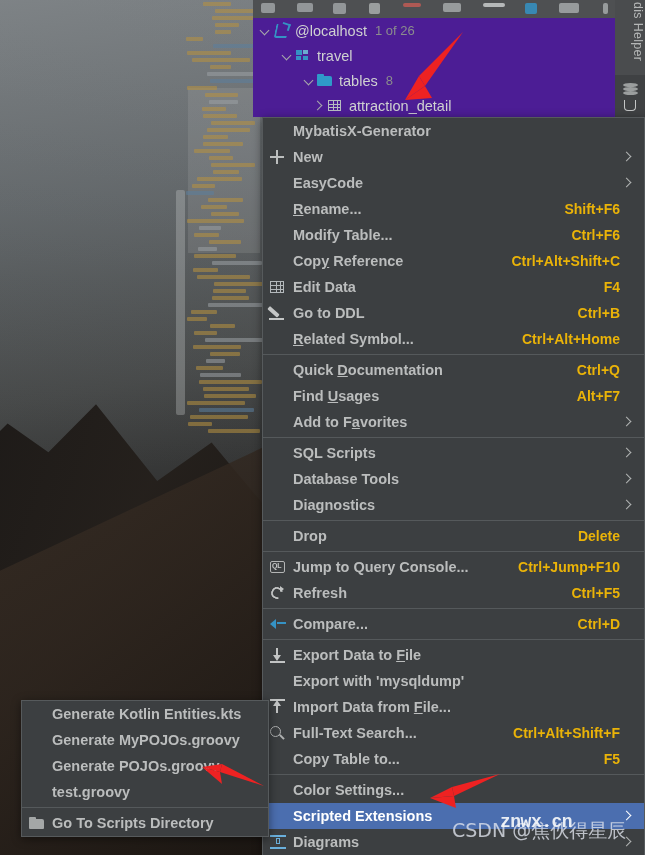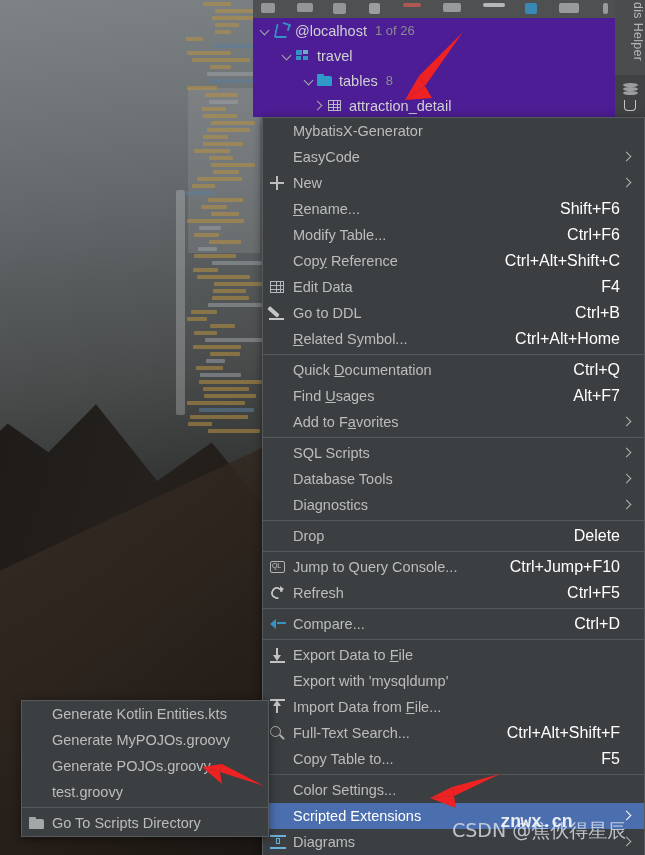--- a/index.html
+++ b/index.html
@@ -248,33 +248,34 @@
   .mi {
     position: relative;
     display: flex;
     align-items: center;
     height: 26px;
     padding: 0 10px 0 0;
     font-size: 14.5px;
     color: #bbbdbd;
     white-space: nowrap;
     box-sizing: border-box;
+    font-weight: bold;
   }
   .mi.hl { background: #4b6eaf; color: #ffffff; }
   .mi .mi-ico {
     width: 30px; height: 20px;
     flex: 0 0 auto;
     position: relative;
   }
   .mi .mi-label { flex: 1 1 auto; }
   .mi .mi-label u { text-decoration: underline; text-underline-offset: 1px; }
   .mi .mi-short {
     flex: 0 0 auto;
-    color: #ffffff;
-    font-size: 16px;
+    color: #eab308;
+    font-size: 14px;
     padding-left: 18px;
   }
   .mi .mi-arrow {
     flex: 0 0 auto;
     width: 14px; height: 14px;
     position: relative;
   }
   .mi .mi-arrow::before {
     content: "";
     position: absolute;
@@ -594,27 +595,27 @@
     <div class="db-cut"></div>
   </div>
 
   <div class="ctx-menu" id="ctx-menu">
       <div class="mi">
         <span class="mi-ico "></span>
         <span class="mi-label">MybatisX-Generator</span>
         <span class="mi-arrow" style="visibility: hidden;"></span>
       </div>
       <div class="mi">
-        <span class="mi-ico "></span>
-        <span class="mi-label">EasyCode</span>
-        <span class="mi-arrow"></span>
-      </div>
-      <div class="mi">
         <span class="mi-ico g-plus"></span>
         <span class="mi-label">New</span>
+        <span class="mi-arrow"></span>
+      </div>
+      <div class="mi">
+        <span class="mi-ico "></span>
+        <span class="mi-label">EasyCode</span>
         <span class="mi-arrow"></span>
       </div>
       <div class="mi">
         <span class="mi-ico "></span>
         <span class="mi-label"><u>R</u>ename...</span>
         <span class="mi-short">Shift+F6</span>
         <span class="mi-arrow" style="visibility: hidden;"></span>
       </div>
       <div class="mi">
         <span class="mi-ico "></span>

